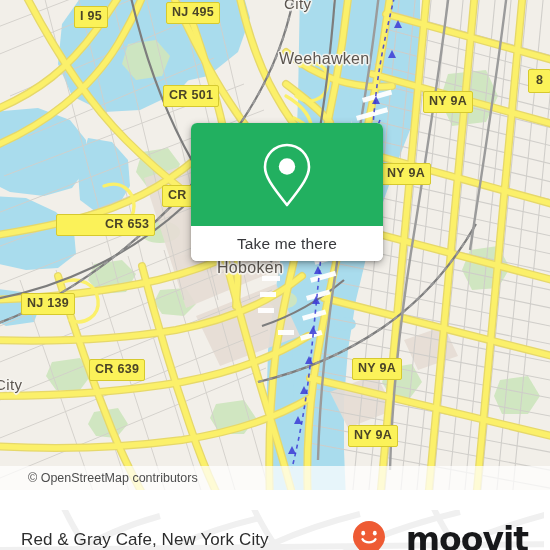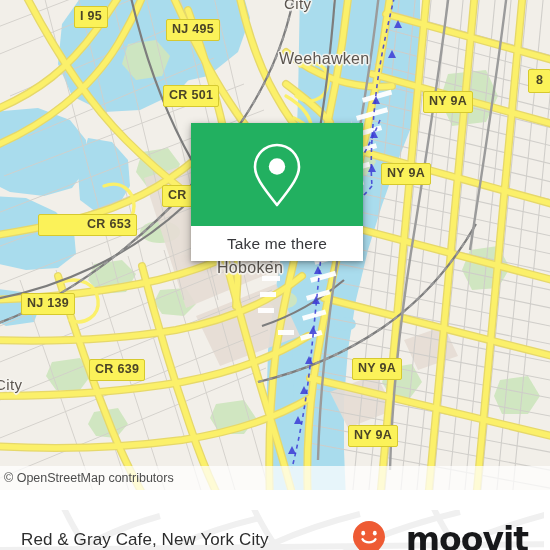--- a/index.html
+++ b/index.html
@@ -43,22 +43,22 @@
     font-size:12.5px;
     line-height:1;
     padding:3px 5px 4px 5px;
     white-space:nowrap;
     letter-spacing:.3px;
   }
   .shield.sq{padding:4px 7px 5px 7px;}
 
   
   .card{
-    position:absolute;left:191px;top:123px;width:172px;
-    border-radius:0;overflow:hidden;
+    position:absolute;left:191px;top:123px;width:192px;
+    border-radius:6px;overflow:hidden;
     box-shadow:0 3px 9px rgba(0,0,0,.30), 0 1px 3px rgba(0,0,0,.18);
     background:#fff;
   }
   .card-top{
     height:103px;background:#22b060;
     display:flex;align-items:center;justify-content:center;
   }
   .card-pin{display:block;}
   .card-btn{
     height:35px;background:#ffffff;
@@ -68,21 +68,21 @@
     cursor:pointer;
   }
 
   
   .attrib{
     position:absolute;left:0;top:466px;width:550px;height:24px;
     background:rgba(255,255,255,.72);
     display:flex;align-items:center;
   }
   .attrib span{
-    font-size:12.5px;color:#4d4d4d;padding-left:4px;
+    font-size:12.5px;color:#4d4d4d;padding-left:28px;
     font-family:"Liberation Sans", sans-serif;
   }
 
   
   .footer{
     position:absolute;left:0;top:510px;width:544px;height:60px;
     background:#fde047;overflow:hidden;
   }
   .footer-bg{position:absolute;left:0;top:0;width:550px;height:60px;}
   .footer-title{
@@ -379,27 +379,27 @@
 
     <div>
       <div class="place-label place-city" style="left:284px;top:-5px;">City</div>
       <div class="place-label place-town" style="left:279px;top:50px;">Weehawken</div>
       <div class="place-label place-town" style="left:217px;top:259px;">Hoboken</div>
       <div class="place-label place-city" style="left:-5px;top:376px;">City</div>
     </div>
 
     <div>
       <div class="shield" style="left:74px;top:6px;">I 95</div>
-      <div class="shield" style="left:166px;top:19px;">NJ 495</div>
+      <div class="shield" style="left:166px;top:2px;">NJ 495</div>
       <div class="shield" style="left:163px;top:85px;text-align:right;">CR 501</div>
       <div class="shield" style="left:423px;top:91px;">NY 9A</div>
       <div class="shield sq" style="left:528px;top:69px;">8</div>
       <div class="shield" style="left:381px;top:163px;">NY 9A</div>
       <div class="shield" style="left:162px;top:185px;">CR 6</div>
-      <div class="shield" style="left:38px;top:214px;padding-left:48px;">CR 653</div>
+      <div class="shield" style="left:56px;top:214px;padding-left:48px;">CR 653</div>
       <div class="shield" style="left:21px;top:293px;">NJ 139</div>
       <div class="shield" style="left:352px;top:358px;">NY 9A</div>
       <div class="shield" style="left:89px;top:359px;">CR 639</div>
       <div class="shield" style="left:348px;top:425px;">NY 9A</div>
     </div>
 
     <div class="card">
       <div class="card-top">
         <svg class="card-pin" width="52" height="66" viewBox="0 0 52 66">
           <path d="M26 3 C13.8 3 4 12.8 4 25 C4 34 10 43 26 63 C42 43 48 34 48 25 C48 12.8 38.2 3 26 3 Z" fill="none" stroke="#ffffff" stroke-width="2.6" stroke-linejoin="round"></path>

